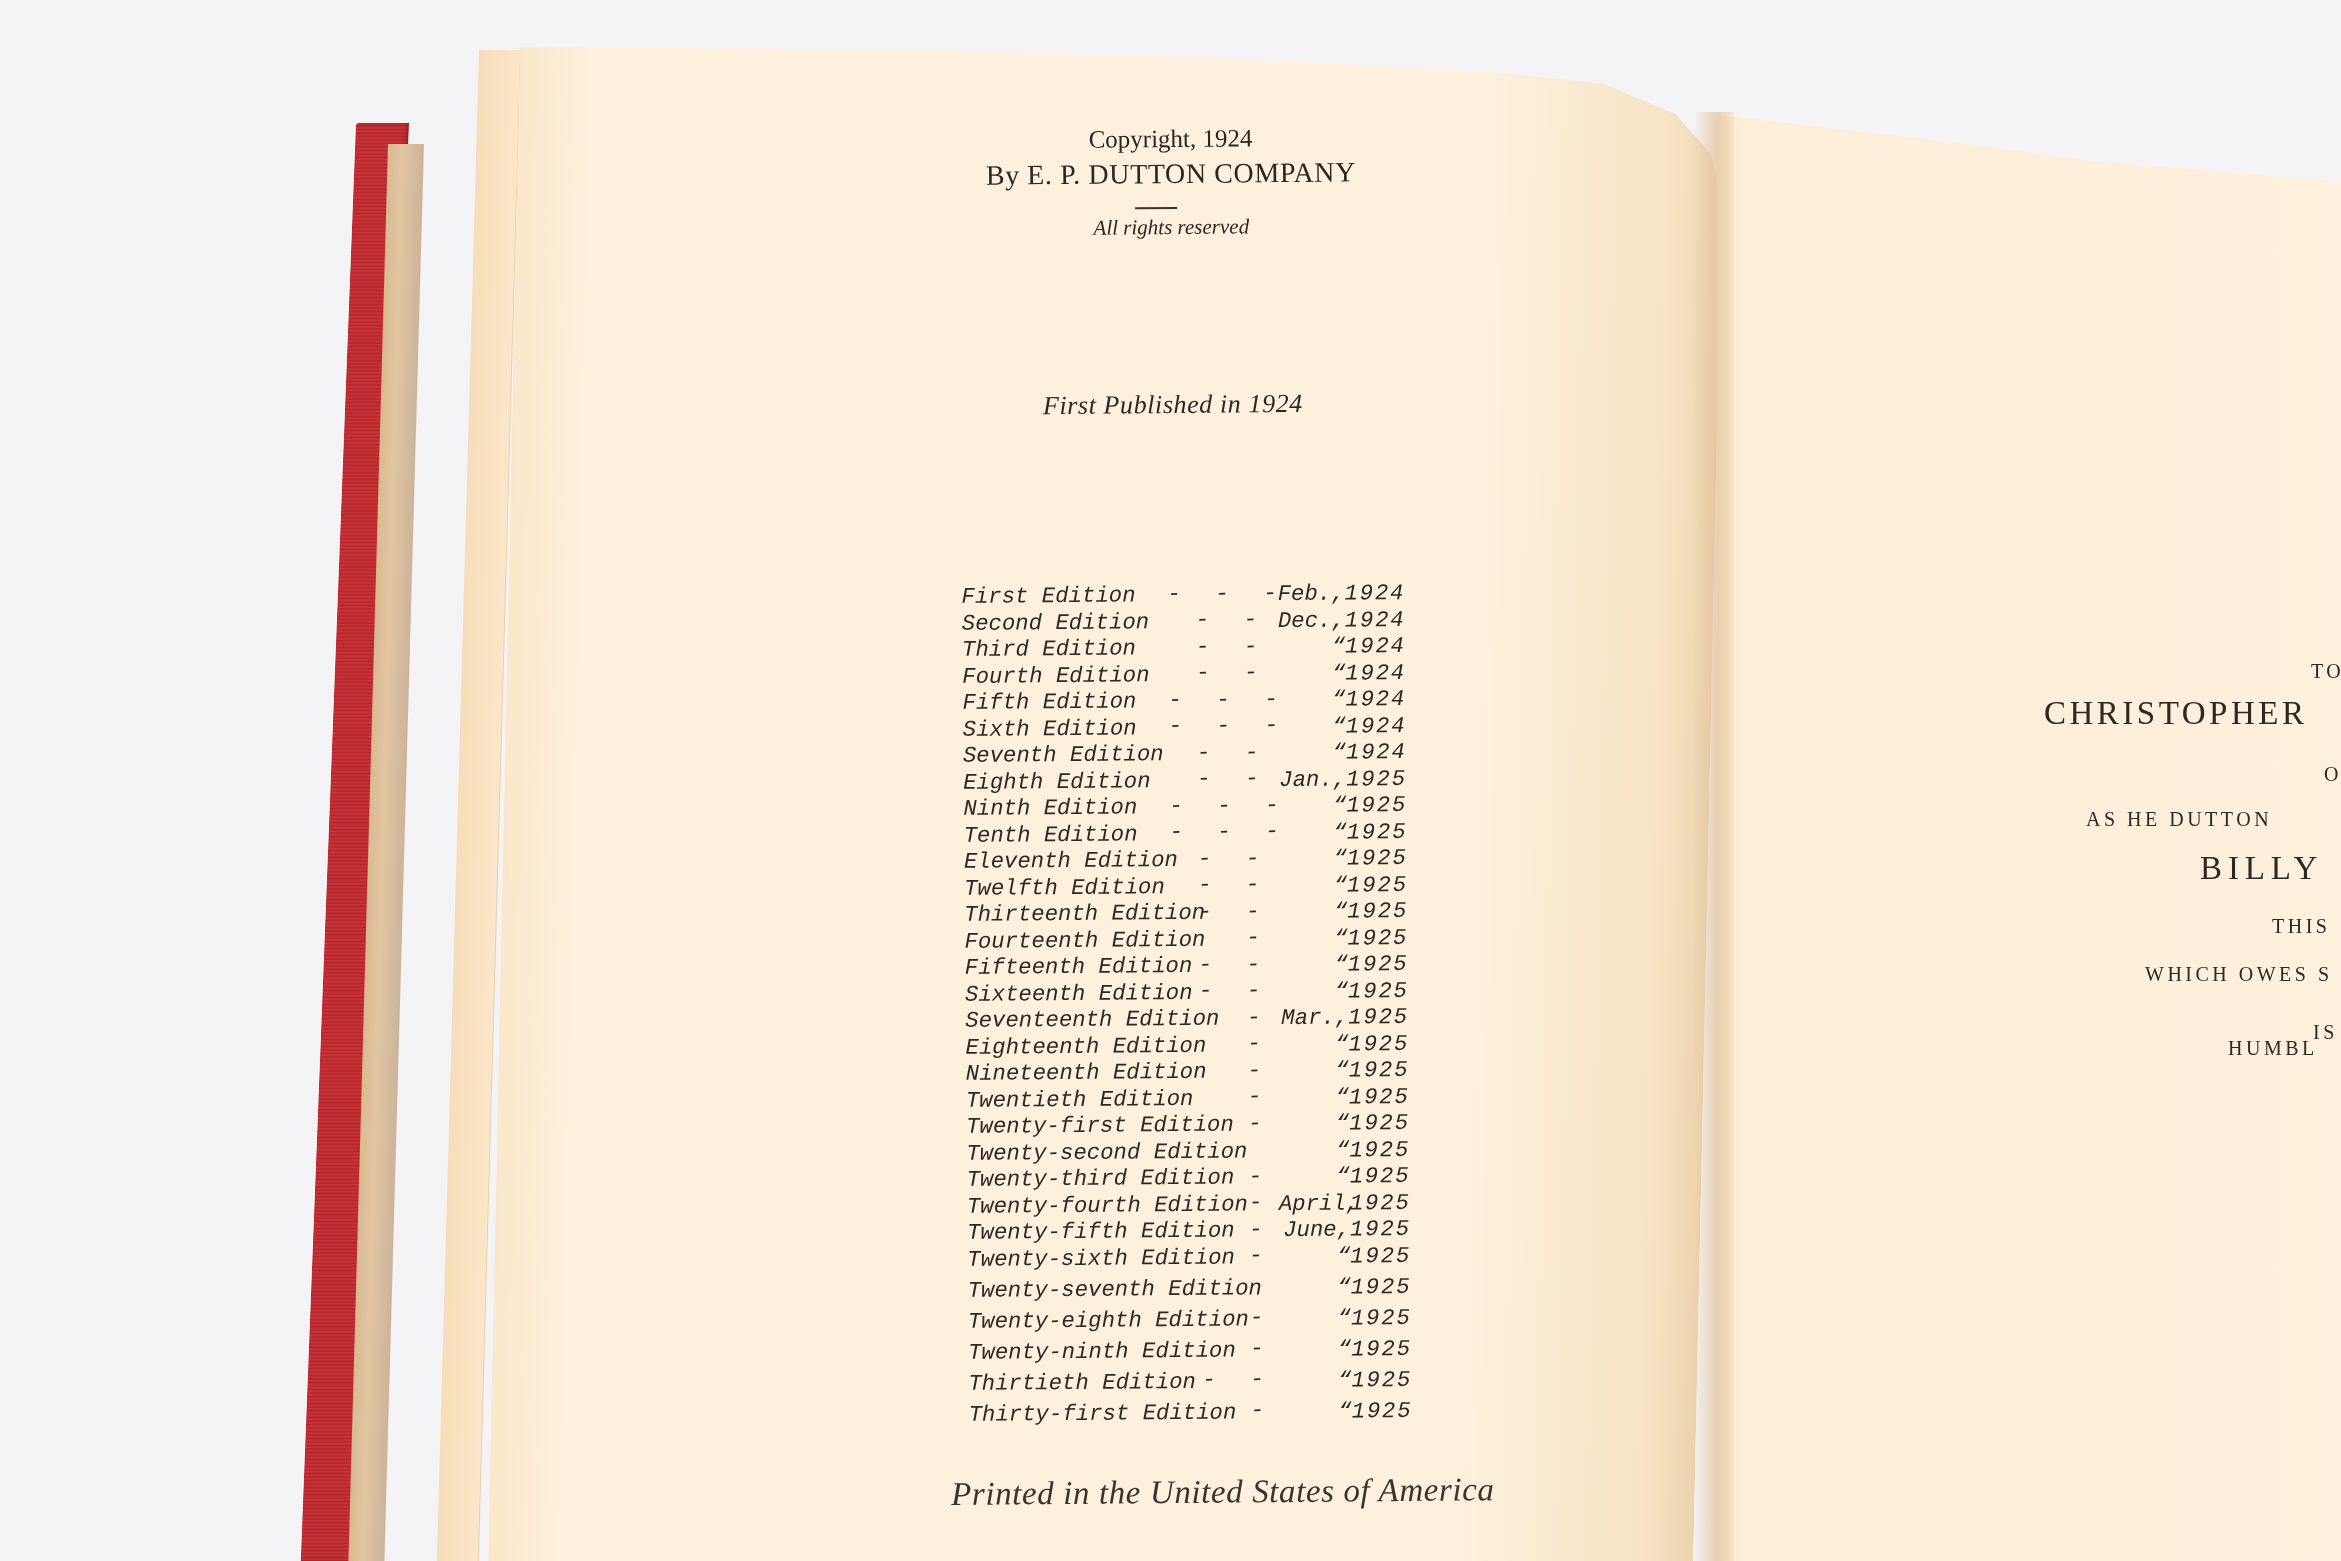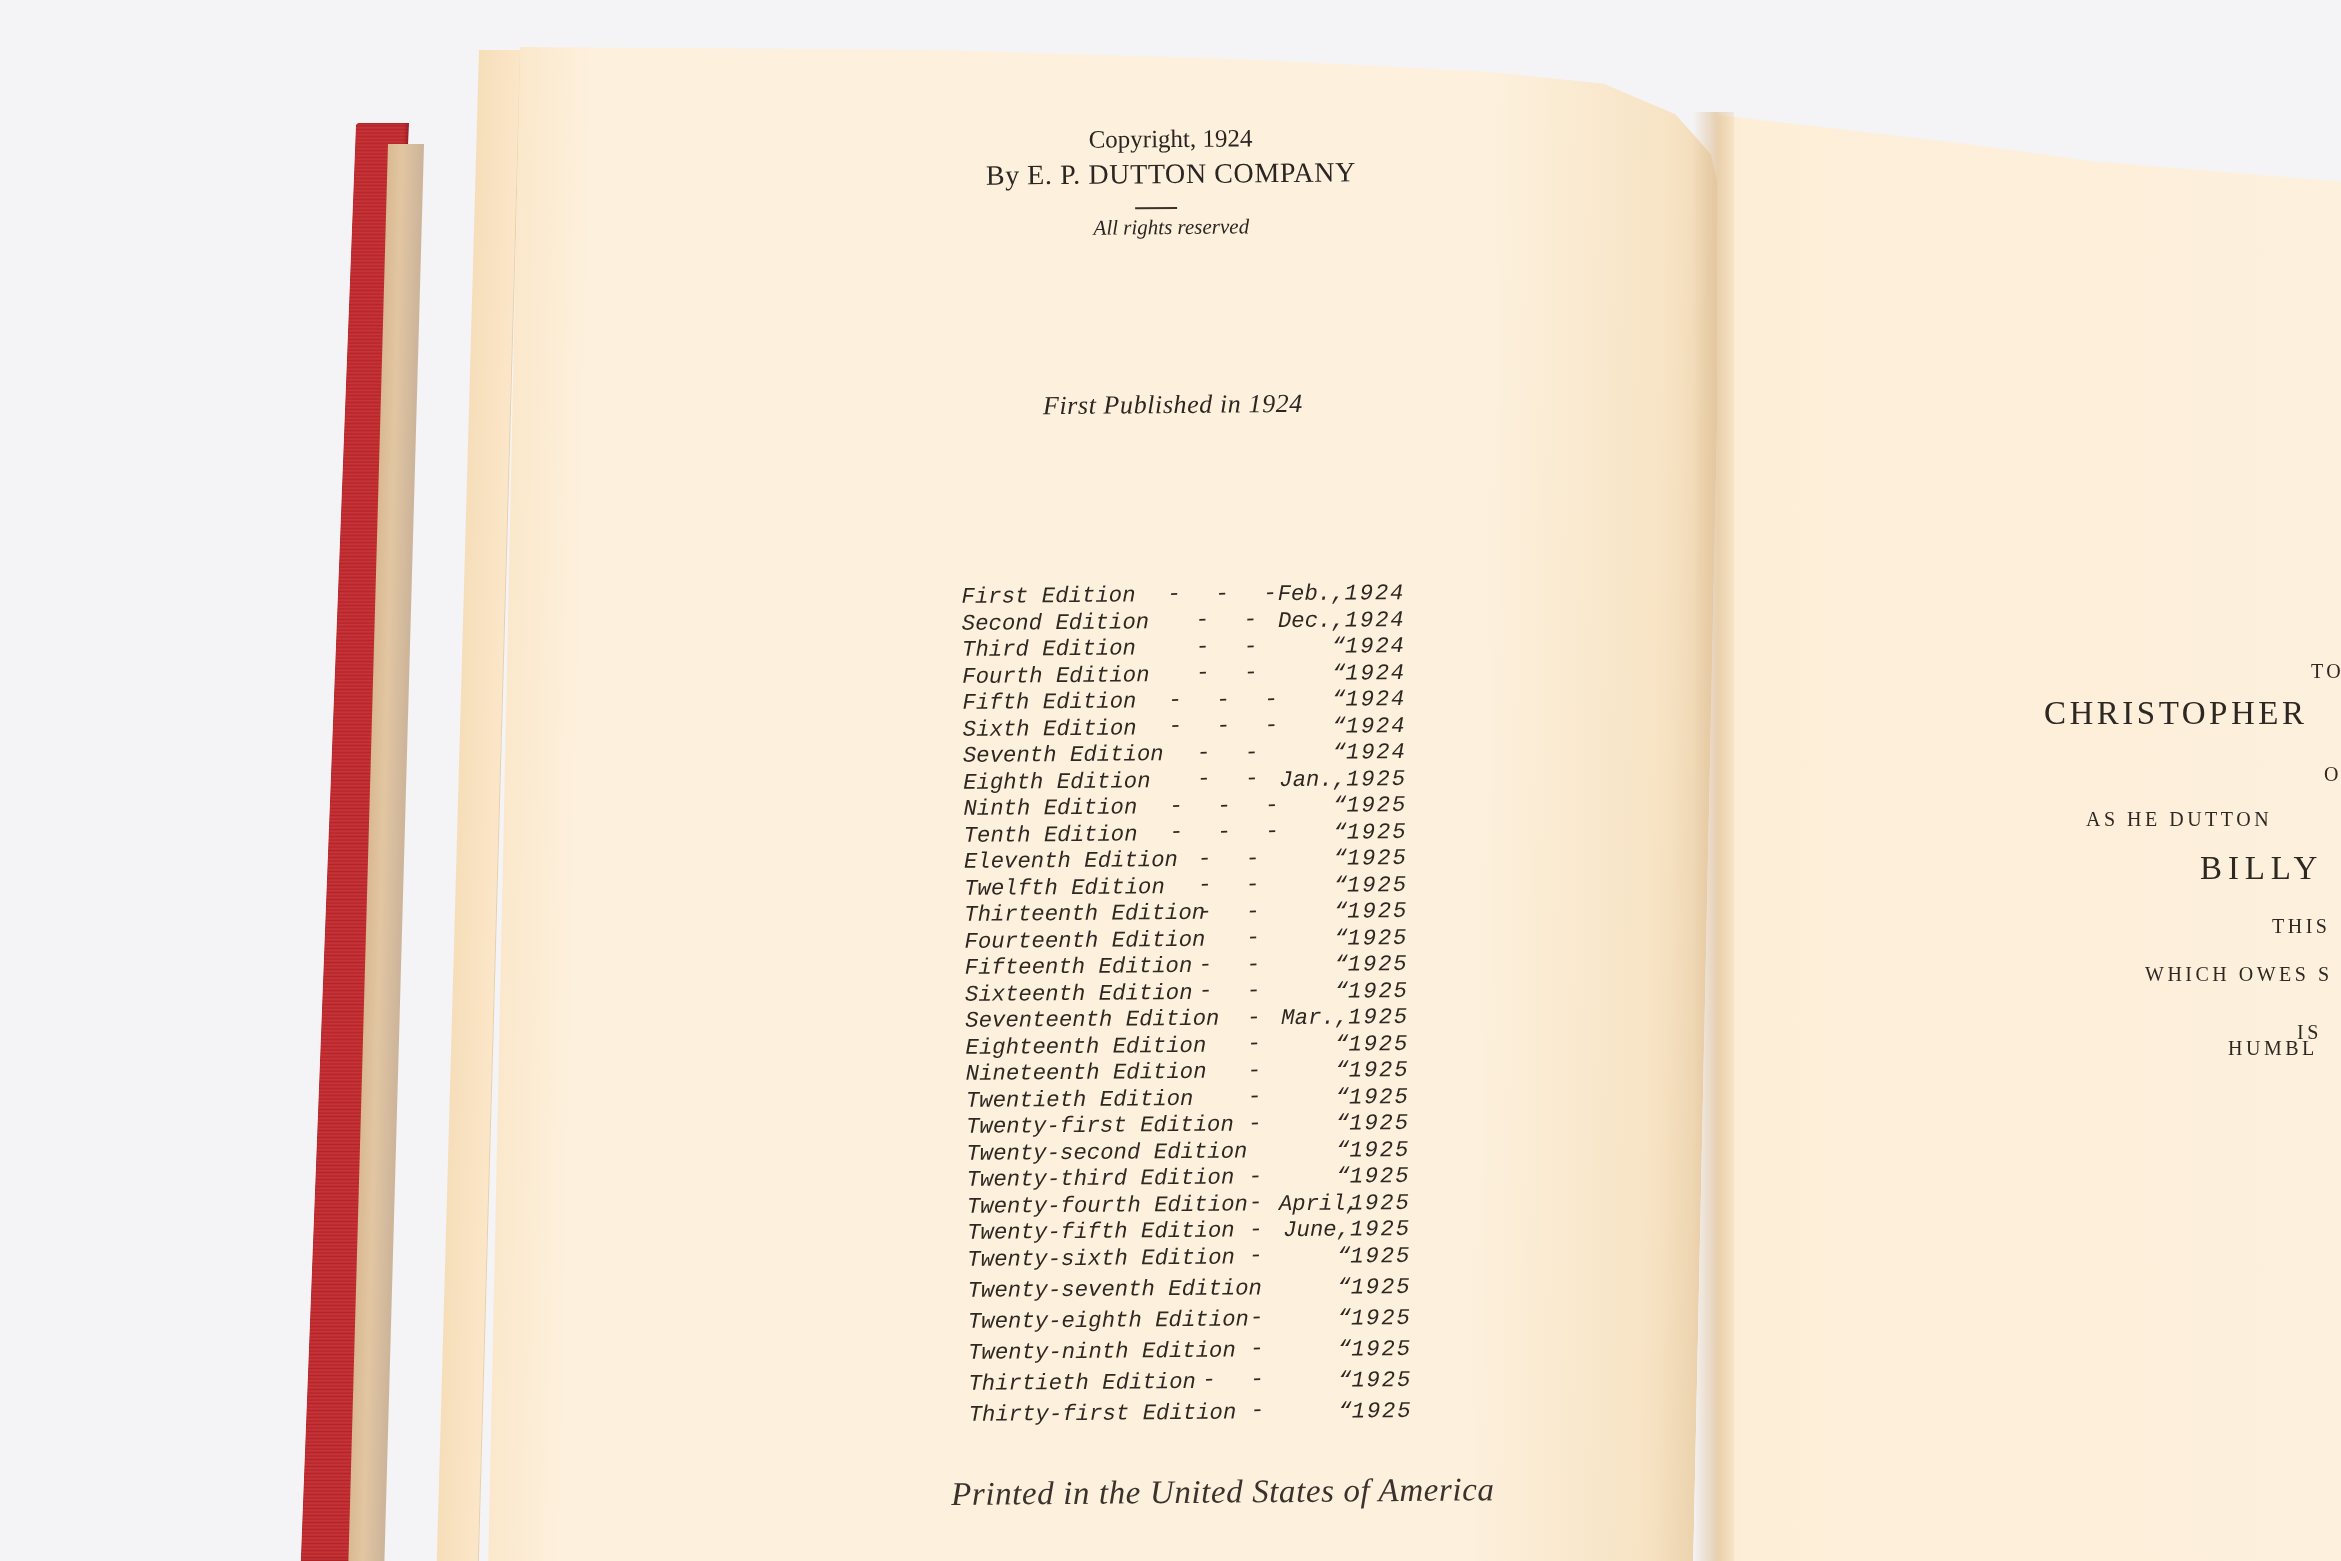--- a/index.html
+++ b/index.html
@@ -411,16 +411,16 @@
 </div>
 
 <div class="recto">
   <div class="ded" style="left:312px; top:660px; font-size:20px;">TO</div>
   <div class="ded" style="left:21px; top:695px; font-size:33px;margin-left:24px;">CHRISTOPHER</div>
   <div class="ded" style="left:325px; top:763px; font-size:20px;">O</div>
   <div class="ded" style="left:87px; top:808px; font-size:20px;">AS HE DUTTON</div>
   <div class="ded" style="left:201px; top:850px; font-size:33px; letter-spacing:5.9px;">BILLY</div>
   <div class="ded" style="left:273px; top:915px; font-size:20px;">THIS</div>
   <div class="ded" style="left:113px; top:963px; font-size:20px;margin-left:33px;">WHICH OWES S</div>
-  <div class="ded" style="left:298px; top:1021px; font-size:20px;">IS</div>
+  <div class="ded" style="left:314px; top:1021px; font-size:20px;">IS</div>
   <div class="ded" style="left:229px; top:1037px; font-size:20px;">HUMBL</div>
 </div>
 
 
 </body></html>

